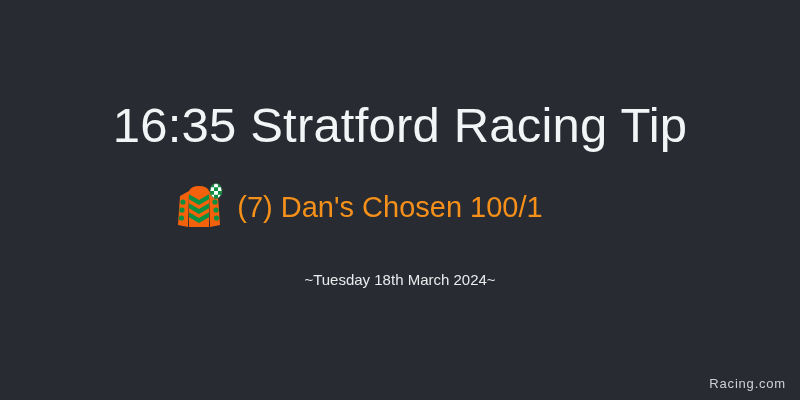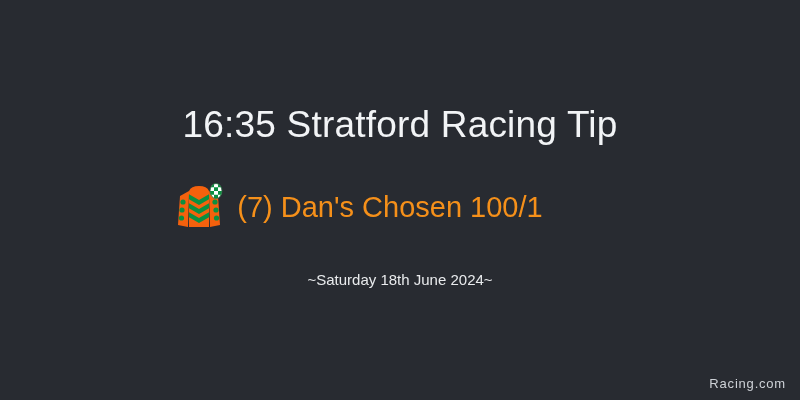--- a/index.html
+++ b/index.html
@@ -22,21 +22,21 @@
 
   
   .title {
     position: absolute;
     top: 96px;
     left: 0;
     width: 800px;
     text-align: center;
     color: #f2f4f6;
     font-family: "Liberation Sans", sans-serif;
-    font-size: 37px;
+    font-size: 49px;
     font-weight: 400;
     line-height: 58px;
     letter-spacing: 0.2px;
     white-space: nowrap;
   }
 
   
   .selection-row {
     position: absolute;
     top: 181px;
@@ -160,17 +160,17 @@
             <rect x="41" y="13.75" width="4" height="3.75" fill="#0b8f40"></rect>
           </g>
           <ellipse cx="43" cy="10" rx="6" ry="7.5" fill="none" stroke="#1f6b38" stroke-width="0.8"></ellipse>
         </g>
       </svg>
     </span>
 
     <span class="selection-text">(7) Dan's Chosen 100/1</span>
   </div>
 
-  <div class="race-date">~Saturday 18th June 2024~</div>
+  <div class="race-date">~Tuesday 18th March 2024~</div>
 
   <div class="watermark">Racing.com</div>
 
 </div>
 
 </body></html>

